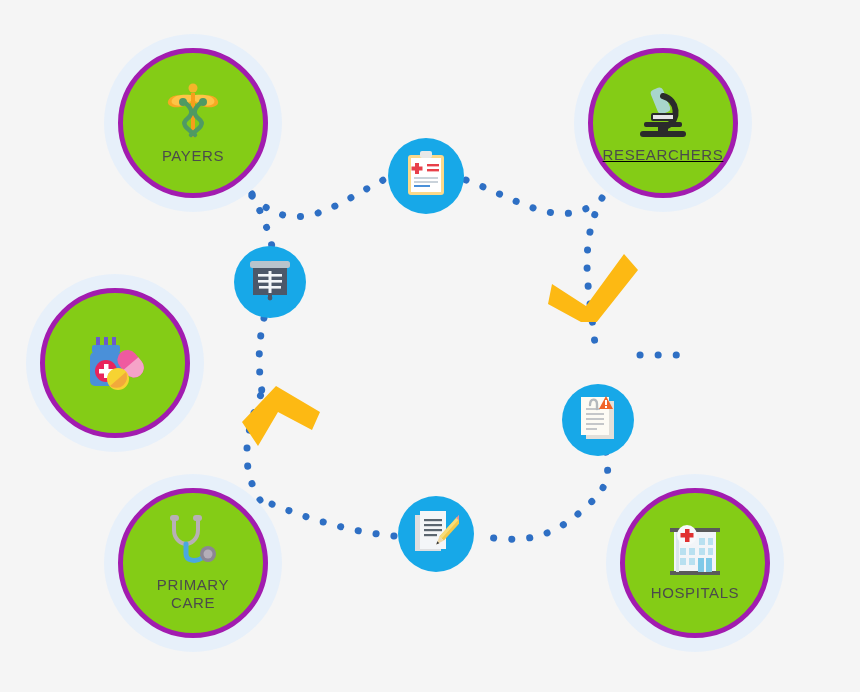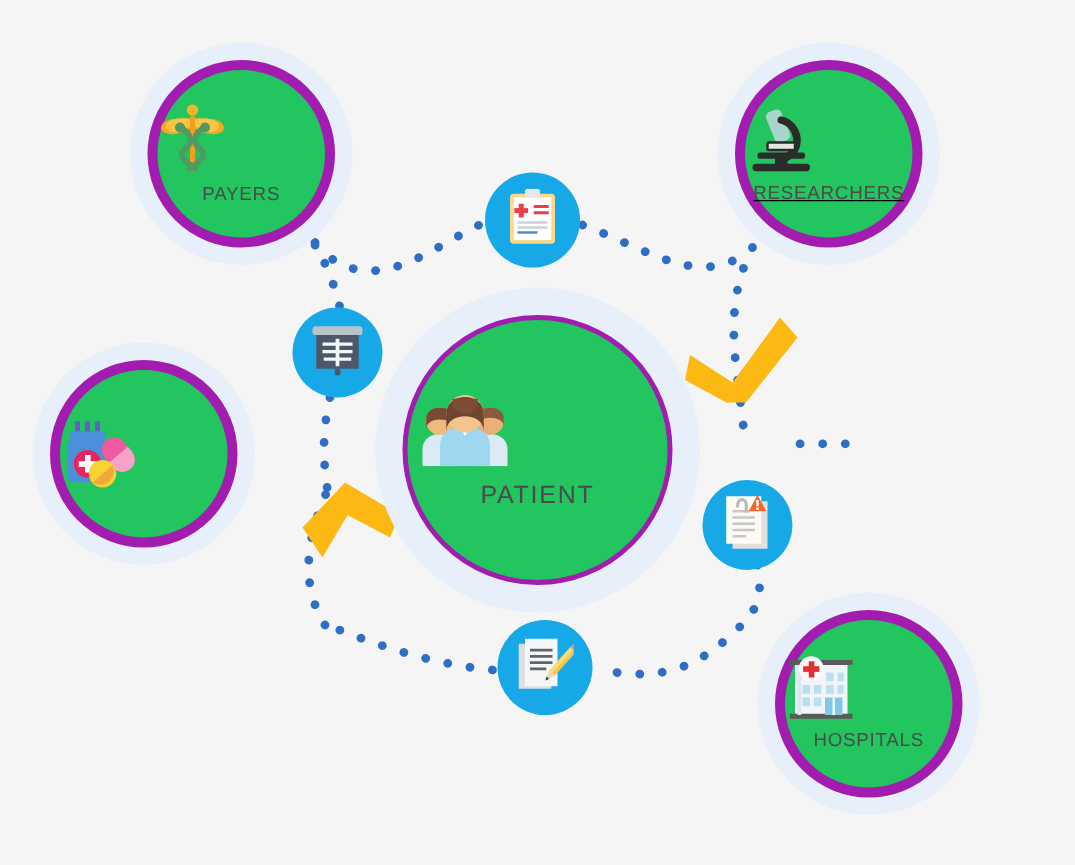--- a/index.html
+++ b/index.html
@@ -19,25 +19,26 @@
     height: 692px;
   }
   #wires {
     position: absolute;
     left: 0; top: 0;
     width: 860px; height: 692px;
   }
   .node {
     position: absolute;
     border-radius: 50%;
-    background: #22c55e;
-    border: 8px solid #a21caf;
+    background: #84cc16;
+    border: 5px solid #a21caf;
     box-shadow: 0 0 0 14px #e7f0fa;
     display: flex;
     flex-direction: column;
+    align-items: center;
     justify-content: center;
     box-sizing: border-box;
   }
   .node .glyph {
     display: block;
     line-height: 0;
   }
   .node .label {
     font-size: 15px;
     letter-spacing: 0.6px;
@@ -161,20 +162,34 @@
           <rect x="36" y="14" width="20" height="30" rx="10" fill="#ef5aa0"></rect>
           <path d="M36,29 h20 v5 a10,10 0 0 1 -20,0 Z" fill="#f5a3c8"></path>
         </g>
         <circle cx="34" cy="44" r="11" fill="#f6d332"></circle>
         <path d="M26,51 a11,11 0 0 0 16,-14 Z" fill="#f2a93b"></path>
       </svg>
     </span>
   </div>
 
 
+  <div class="node" style="left:118px; top:488px; width:150px; height:150px;">
+    <span class="glyph">
+      <svg width="58" height="56" viewBox="0 0 58 56" xmlns="http://www.w3.org/2000/svg">
+        <path d="M10,4 L10,16 C10,26 18,30 22,30 C26,30 34,26 34,16 L34,4" stroke="#b8b0b6" stroke-width="4" fill="none" stroke-linecap="round"></path>
+        <rect x="6" y="1" width="9" height="6" rx="3" fill="#b8b0b6"></rect>
+        <rect x="29" y="1" width="9" height="6" rx="3" fill="#b8b0b6"></rect>
+        <path d="M22,30 L22,40 C22,47 32,48 38,44" stroke="#4aa8e0" stroke-width="5" fill="none" stroke-linecap="round"></path>
+        <circle cx="44" cy="40" r="8" fill="#8c8694"></circle>
+        <circle cx="44" cy="40" r="4.5" fill="#b4aeb8"></circle>
+      </svg>
+    </span>
+    <span class="label">PRIMARY
+CARE</span>
+  </div>
 
   <div class="node" style="left:620px; top:488px; width:150px; height:150px;">
     <span class="glyph">
       <svg width="58" height="54" viewBox="0 0 58 54" xmlns="http://www.w3.org/2000/svg">
         <rect x="4" y="4" width="50" height="4" fill="#5a5a5a"></rect>
         <rect x="8" y="8" width="42" height="40" fill="#f2f5f8"></rect>
         <rect x="4" y="47" width="50" height="4" fill="#5a5a5a"></rect>
         <rect x="10" y="8" width="3" height="40" fill="#dbe6ee"></rect>
         <circle cx="21" cy="11" r="10" fill="#f7f9fb"></circle>
         <rect x="19" y="5" width="4.5" height="13" fill="#e03030"></rect>
@@ -189,38 +204,20 @@
           <rect x="33" y="14" width="6" height="7"></rect>
             <rect x="42" y="14" width="5" height="7"></rect>
         </g>
         <rect x="32" y="34" width="14" height="14" fill="#7fc9e8"></rect>
         <rect x="38" y="34" width="2" height="14" fill="#f2f5f8"></rect>
       </svg>
     </span>
     <span class="label">HOSPITALS</span>
   </div>
 
-  <div class="node" id="center-node">
-    <span class="glyph">
-      <svg width="92" height="62" viewBox="0 0 92 62" xmlns="http://www.w3.org/2000/svg">
-        <path d="M12,62 L12,48 C12,40 20,36 26,36 C32,36 40,40 40,48 L40,62 Z" fill="#dceaf5"></path>
-        <circle cx="26" cy="26" r="11" fill="#f0b97e"></circle>
-        <path d="M15,24 C15,12 37,12 37,24 L37,32 C37,22 15,22 15,32 Z" fill="#7a4a37"></path>
-        <path d="M52,62 L52,48 C52,40 60,36 66,36 C72,36 80,40 80,48 L80,62 Z" fill="#dceaf5"></path>
-        <circle cx="66" cy="26" r="11" fill="#e8b07a"></circle>
-        <path d="M55,24 C55,12 77,12 77,24 L77,30 C77,21 55,21 55,30 Z" fill="#8b5a3c"></path>
-        <path d="M26,62 L26,46 C26,35 35,30 46,30 C57,30 66,35 66,46 L66,62 Z" fill="#9fd6f0"></path>
-        <path d="M42,30 L46,38 L50,30 Z" fill="#ffffff"></path>
-        <circle cx="46" cy="20" r="15" fill="#f3c48d"></circle>
-        <path d="M31,20 C31,2 61,2 61,20 L61,34 C61,18 31,18 31,34 Z" fill="#6f4430"></path>
-        <path d="M36,14 C40,22 52,22 56,14 L56,8 L36,8 Z" fill="#7d4e37"></path>
-      </svg>
-    </span>
-    <span class="label">PATIENT</span>
-  </div>
 
   <div class="chip" style="left:388px; top:138px; width:76px; height:76px;">
     <span class="glyph">
       <svg width="40" height="46" viewBox="0 0 40 46" xmlns="http://www.w3.org/2000/svg">
         <rect x="2" y="4" width="36" height="40" rx="3" fill="#fbd98a"></rect>
         <rect x="5" y="7" width="30" height="34" fill="#ffffff"></rect>
         <rect x="14" y="0" width="12" height="7" rx="2" fill="#e8e8e8"></rect>
         <rect x="9" y="12" width="4" height="11" fill="#e8404a"></rect>
         <rect x="5.5" y="15.5" width="11" height="4" fill="#e8404a"></rect>
         <rect x="21" y="13" width="12" height="2.4" fill="#e8404a"></rect>

